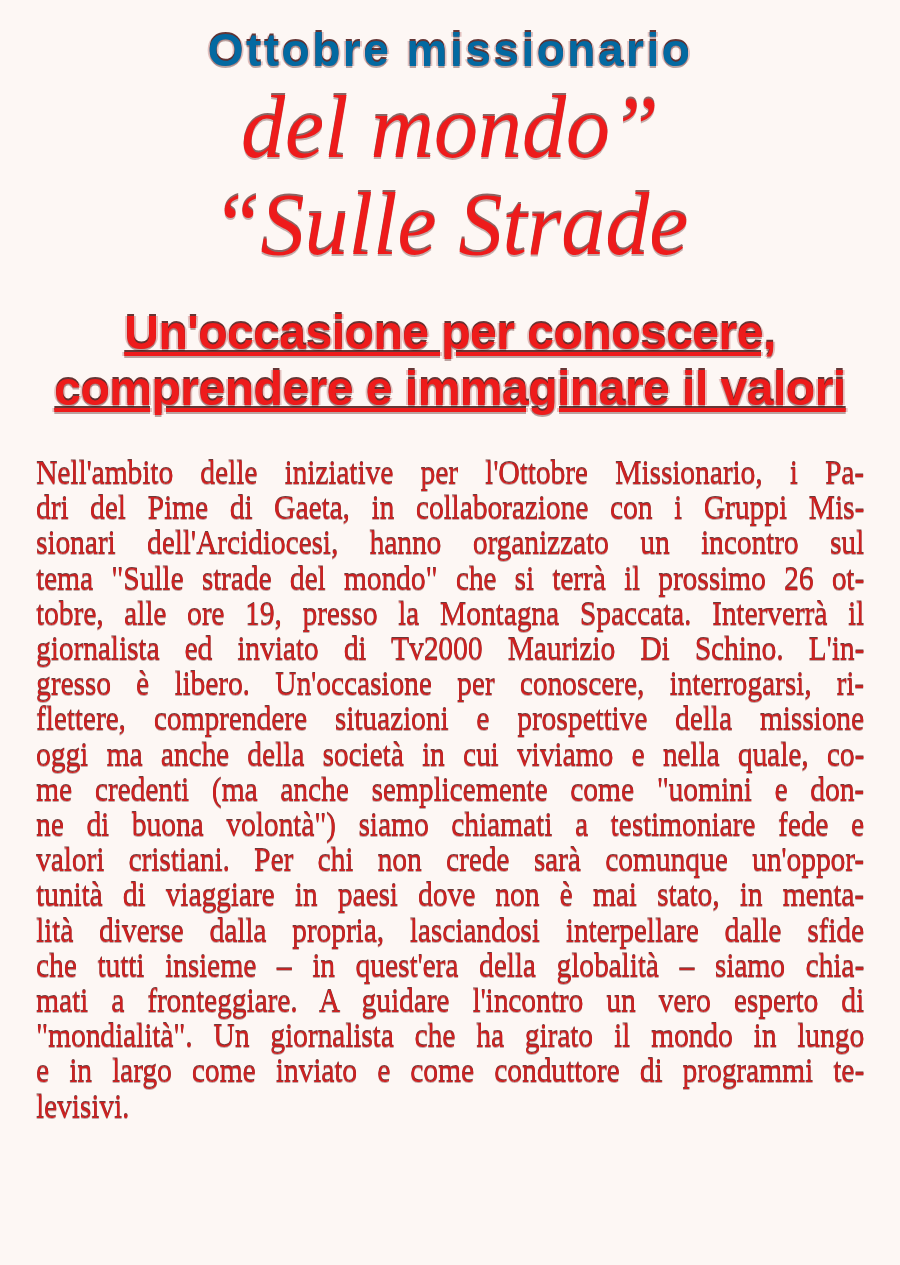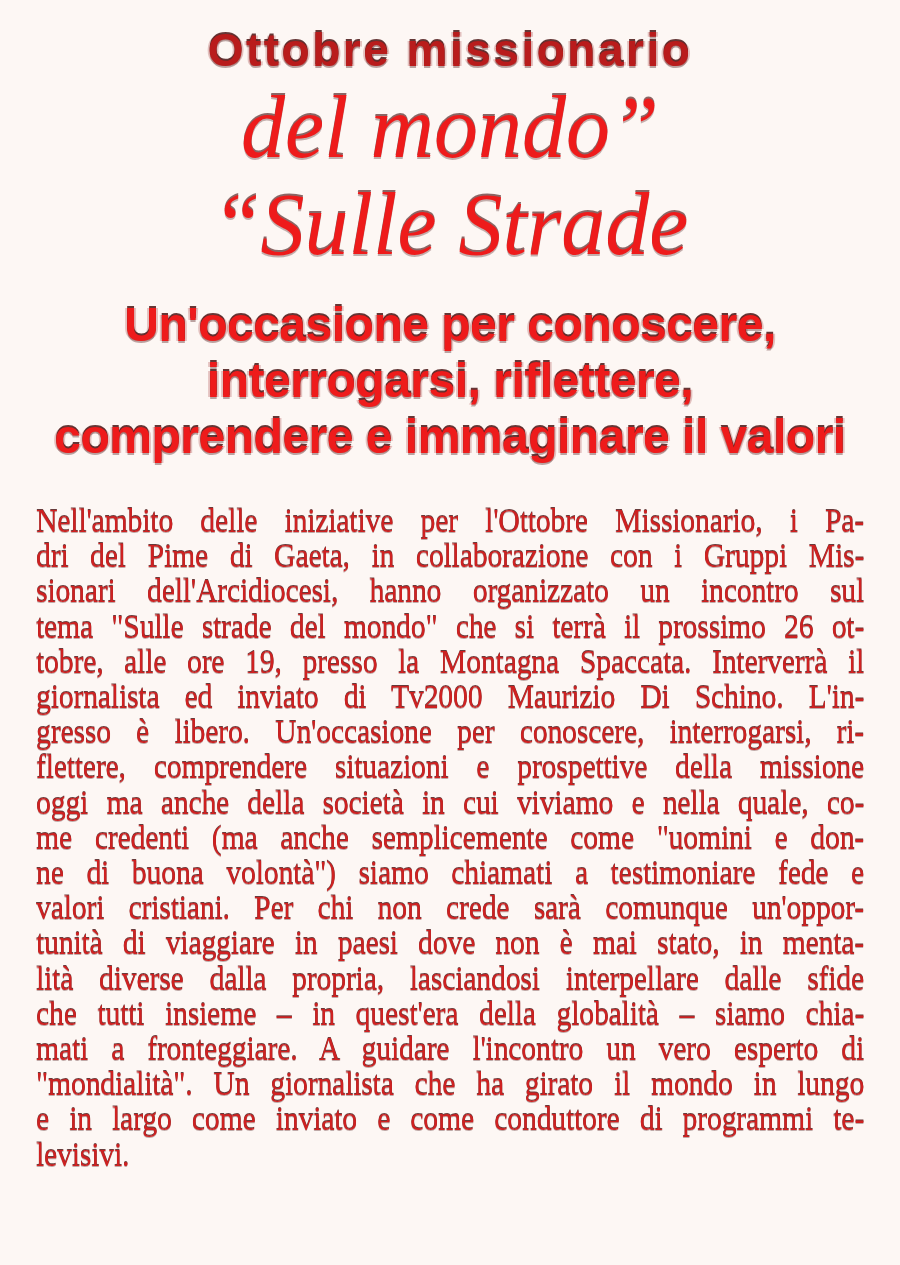--- a/index.html
+++ b/index.html
@@ -17,21 +17,21 @@
   }
   
   .h1 {
     margin-top: 22px;
     text-align: center;
     font-family: "Liberation Sans", sans-serif;
     font-weight: bold;
     font-size: 46px;
     line-height: 57px;
     letter-spacing: 2.5px;
-    color: #b91c1c;
+    color: #0369a1;
     text-shadow:
       0 -2px 0 rgba(62, 6, 6, 0.80),
       0  2px 0 rgba(62, 6, 6, 0.35),
      -2px 0 0 rgba(150, 30, 30, 0.25),
       2px 0 0 rgba(150, 30, 30, 0.25);
   }
   
   .big-title {
     margin-top: 0px;
     text-align: center;
@@ -40,33 +40,34 @@
     font-weight: normal;
     font-size: 88px;
     line-height: 97px;
     color: #ee1b1b;
     text-shadow:
       0 -2px 0 rgba(62, 6, 6, 0.60),
       0  2px 0 rgba(62, 6, 6, 0.30);
   }
   
   .subtitle {
-    margin-top: 24px;
+    margin-top: 32px;
     text-align: center;
     font-family: "Liberation Sans", sans-serif;
     font-weight: bold;
     font-size: 48px;
     line-height: 56px;
     letter-spacing: -0.5px;
     color: #ee1b1b;
     text-shadow:
       0 -2px 0 rgba(62, 6, 6, 0.80),
       0  2px 0 rgba(62, 6, 6, 0.35),
      -2px 0 0 rgba(150, 30, 30, 0.25),
       2px 0 0 rgba(150, 30, 30, 0.25);
+    text-decoration: underline;
   }
   
   .body-text {
     margin: 38px 0 0 36px;
     width: 941px;
     transform: scaleX(0.88);
     transform-origin: 0 0;
     font-family: "Liberation Serif", serif;
     font-size: 34px;
     line-height: 35.2px;
@@ -94,21 +95,20 @@
     <div>Ottobre missionario</div>
   </div>
 
   <div class="big-title">
     <div>del mondo”</div>
     <div>“Sulle Strade</div>
   </div>
 
   <div class="subtitle">
     <div>Un'occasione per conoscere,</div>
-    <div>interrogarsi, riflettere,</div>
     <div>comprendere e immaginare il valori</div>
   </div>
 
   <div class="body-text">
     <div class="body-line">Nell'ambito delle iniziative per l'Ottobre Missionario, i Pa-</div>
     <div class="body-line">dri del Pime di Gaeta, in collaborazione con i Gruppi Mis-</div>
     <div class="body-line">sionari dell'Arcidiocesi, hanno organizzato un incontro sul</div>
     <div class="body-line">tema "Sulle strade del mondo" che si terrà il prossimo 26 ot-</div>
     <div class="body-line">tobre, alle ore 19, presso la Montagna Spaccata. Interverrà il</div>
     <div class="body-line">giornalista ed inviato di Tv2000 Maurizio Di Schino. L'in-</div>

